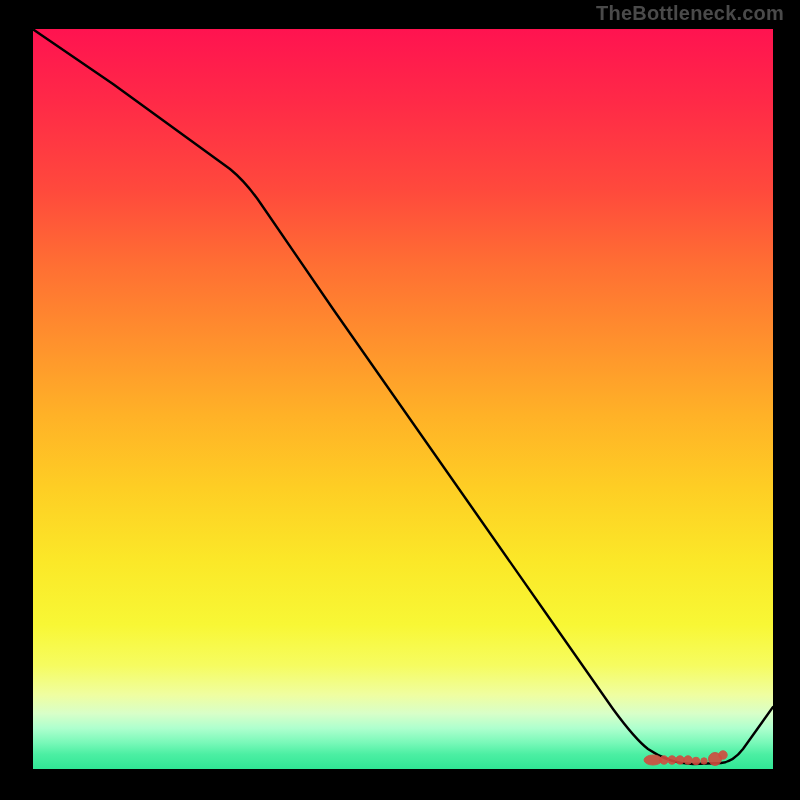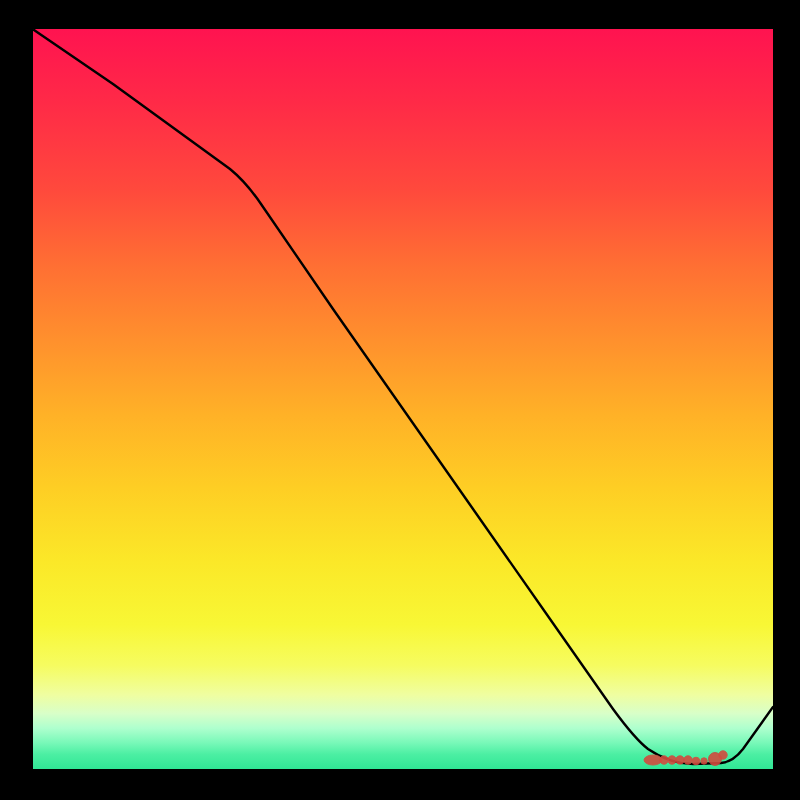--- a/index.html
+++ b/index.html
@@ -77,20 +77,21 @@
   }
   .markers .big {
     fill: #d24b3e;
     stroke: #c9413a;
   }
 </style>
 </head>
 <body>
 
 <div class="outer">
+  <div class="attribution">TheBottleneck.com</div>
 
   <div class="plot">
     <div class="gradient"></div>
 
     <svg class="curve" viewBox="0 0 740 740" preserveAspectRatio="none">
       <path d="M 1 1
                L 80 55
                L 197 140
                Q 213 153 228 175
                L 300 280

